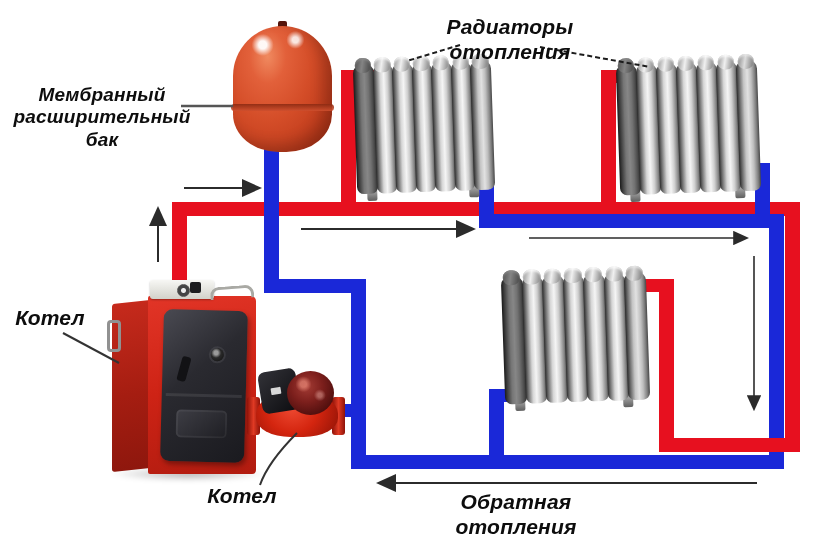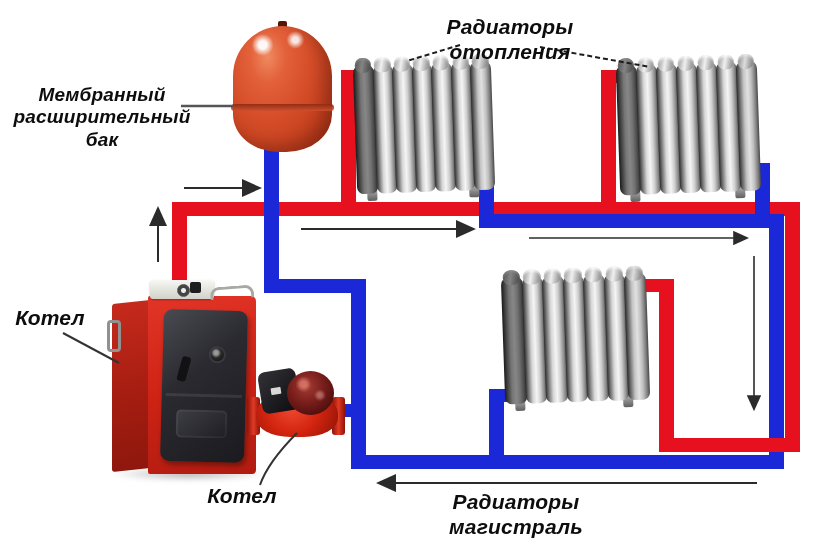--- a/index.html
+++ b/index.html
@@ -191,15 +191,15 @@
     <line x1="460" y1="45" x2="407" y2="61" stroke="#1c1c1c" stroke-width="2" stroke-dasharray="5,3"></line>
     <line x1="540" y1="47" x2="650" y2="67" stroke="#1c1c1c" stroke-width="2" stroke-dasharray="5,3"></line>
     <line x1="63" y1="333" x2="119" y2="363" stroke="#333333" stroke-width="2"></line>
     <path d="M260,485 Q268,462 297,433" fill="none" stroke="#333333" stroke-width="2"></path>
   </svg>
 
   <div class="lbl" style="left:388px;top:15px;width:244px;">Радиаторы отопления</div>
   <div class="lbl" style="left:12px;top:84px;width:180px;font-size:19px;font-style:italic;">Мембранный расширительный бак</div>
   <div class="lbl" style="left:8px;top:306px;width:84px;">Котел</div>
   <div class="lbl" style="left:204px;top:484px;width:76px;">Котел</div>
-  <div class="lbl" style="left:398px;top:490px;width:236px;">Радиаторы магистраль</div>
+  <div class="lbl" style="left:398px;top:490px;width:236px;">Обратная отопления</div>
 
 </div>
 
 </body></html>

